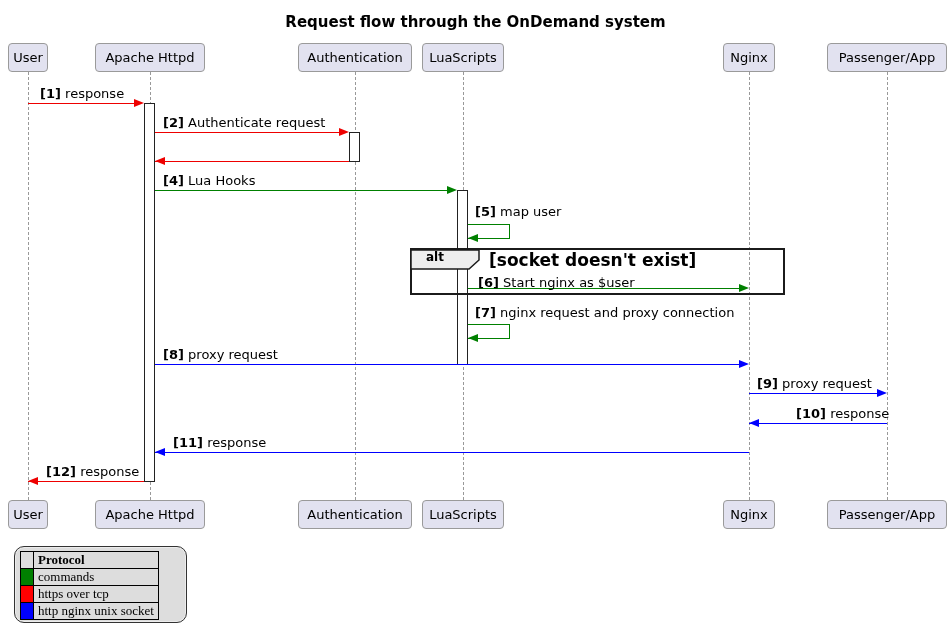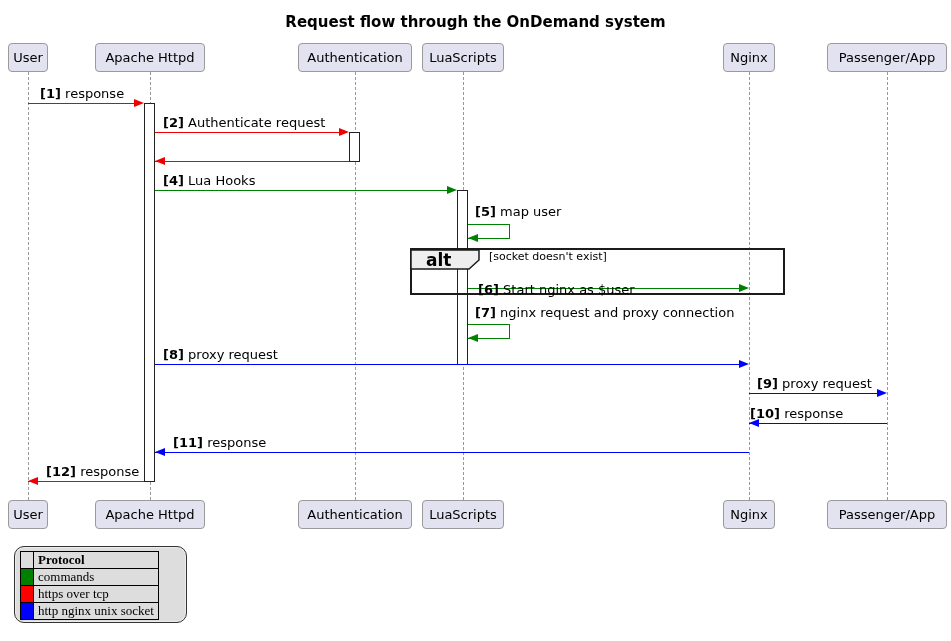--- a/index.html
+++ b/index.html
@@ -24,22 +24,22 @@
   .head-l { position:absolute; width:0; height:0; border-top:4px solid transparent;
             border-bottom:4px solid transparent; border-right:10px solid var(--c); }
   .loop { position:absolute; border:1px solid var(--c); border-left:none; background:transparent; }
 
   .mlabel { position:absolute; font-size:13px; color:#000; white-space:nowrap; }
   .mlabel b { font-weight:bold; }
 
   .alt-rect { position:absolute; left:410px; top:248px; width:375px; height:47px;
               border:2px solid #1b1b1b; background:transparent; }
   .alt-pent { position:absolute; left:411px; top:249px; }
-  .alt-op   { position:absolute; left:426px; top:250px; font-size:17px; font-weight:bold; color:#000; }
-  .alt-cond { position:absolute; left:489px; top:250px; font-size:11px; font-weight:normal; color:#000; }
+  .alt-op   { position:absolute; left:426px; top:250px; font-size:12px; font-weight:bold; color:#000; }
+  .alt-cond { position:absolute; left:489px; top:250px; font-size:17px; font-weight:bold; color:#000; }
 
   .legend-box { position:absolute; left:14px; top:546px; width:173px; height:77px;
                 background:#DDDDDD; border:1px solid #333333; border-radius:10px;
                 box-shadow: inset 0 0 0 1px rgba(255,255,255,0.45); }
   .legend-table { position:absolute; left:20px; top:551px; border-collapse:collapse;
                   font-size:13px; color:#000; }
   .legend-table th, .legend-table td { border:1px solid #000; height:15px; padding:0 4px;font-family:Liberation Serif, serif; }
   .legend-table th { text-align:left; font-weight:bold; }
   .legend-table td.sw { width:13px; padding:0; }
 </style>
@@ -126,37 +126,37 @@
     <span>Authenticate request</span>
   </div>
   <div class="mlabel" style="left:163px;top:173px">
     <b>[4]</b>
     <span>Lua Hooks</span>
   </div>
   <div class="mlabel" style="left:475px;top:204px">
     <b>[5]</b>
     <span>map user</span>
   </div>
-  <div class="mlabel" style="left:478px;top:282px">
+  <div class="mlabel" style="left:478px;top:275px">
     <b>[6]</b>
     <span>Start nginx as $user</span>
   </div>
   <div class="mlabel" style="left:475px;top:305px">
     <b>[7]</b>
     <span>nginx request and proxy connection</span>
   </div>
   <div class="mlabel" style="left:163px;top:347px">
     <b>[8]</b>
     <span>proxy request</span>
   </div>
   <div class="mlabel" style="left:757px;top:376px">
     <b>[9]</b>
     <span>proxy request</span>
   </div>
-  <div class="mlabel" style="left:750px;top:406px">
+  <div class="mlabel" style="left:796px;top:406px">
     <b>[10]</b>
     <span>response</span>
   </div>
   <div class="mlabel" style="left:173px;top:435px">
     <b>[11]</b>
     <span>response</span>
   </div>
   <div class="mlabel" style="left:46px;top:464px">
     <b>[12]</b>
     <span>response</span>

